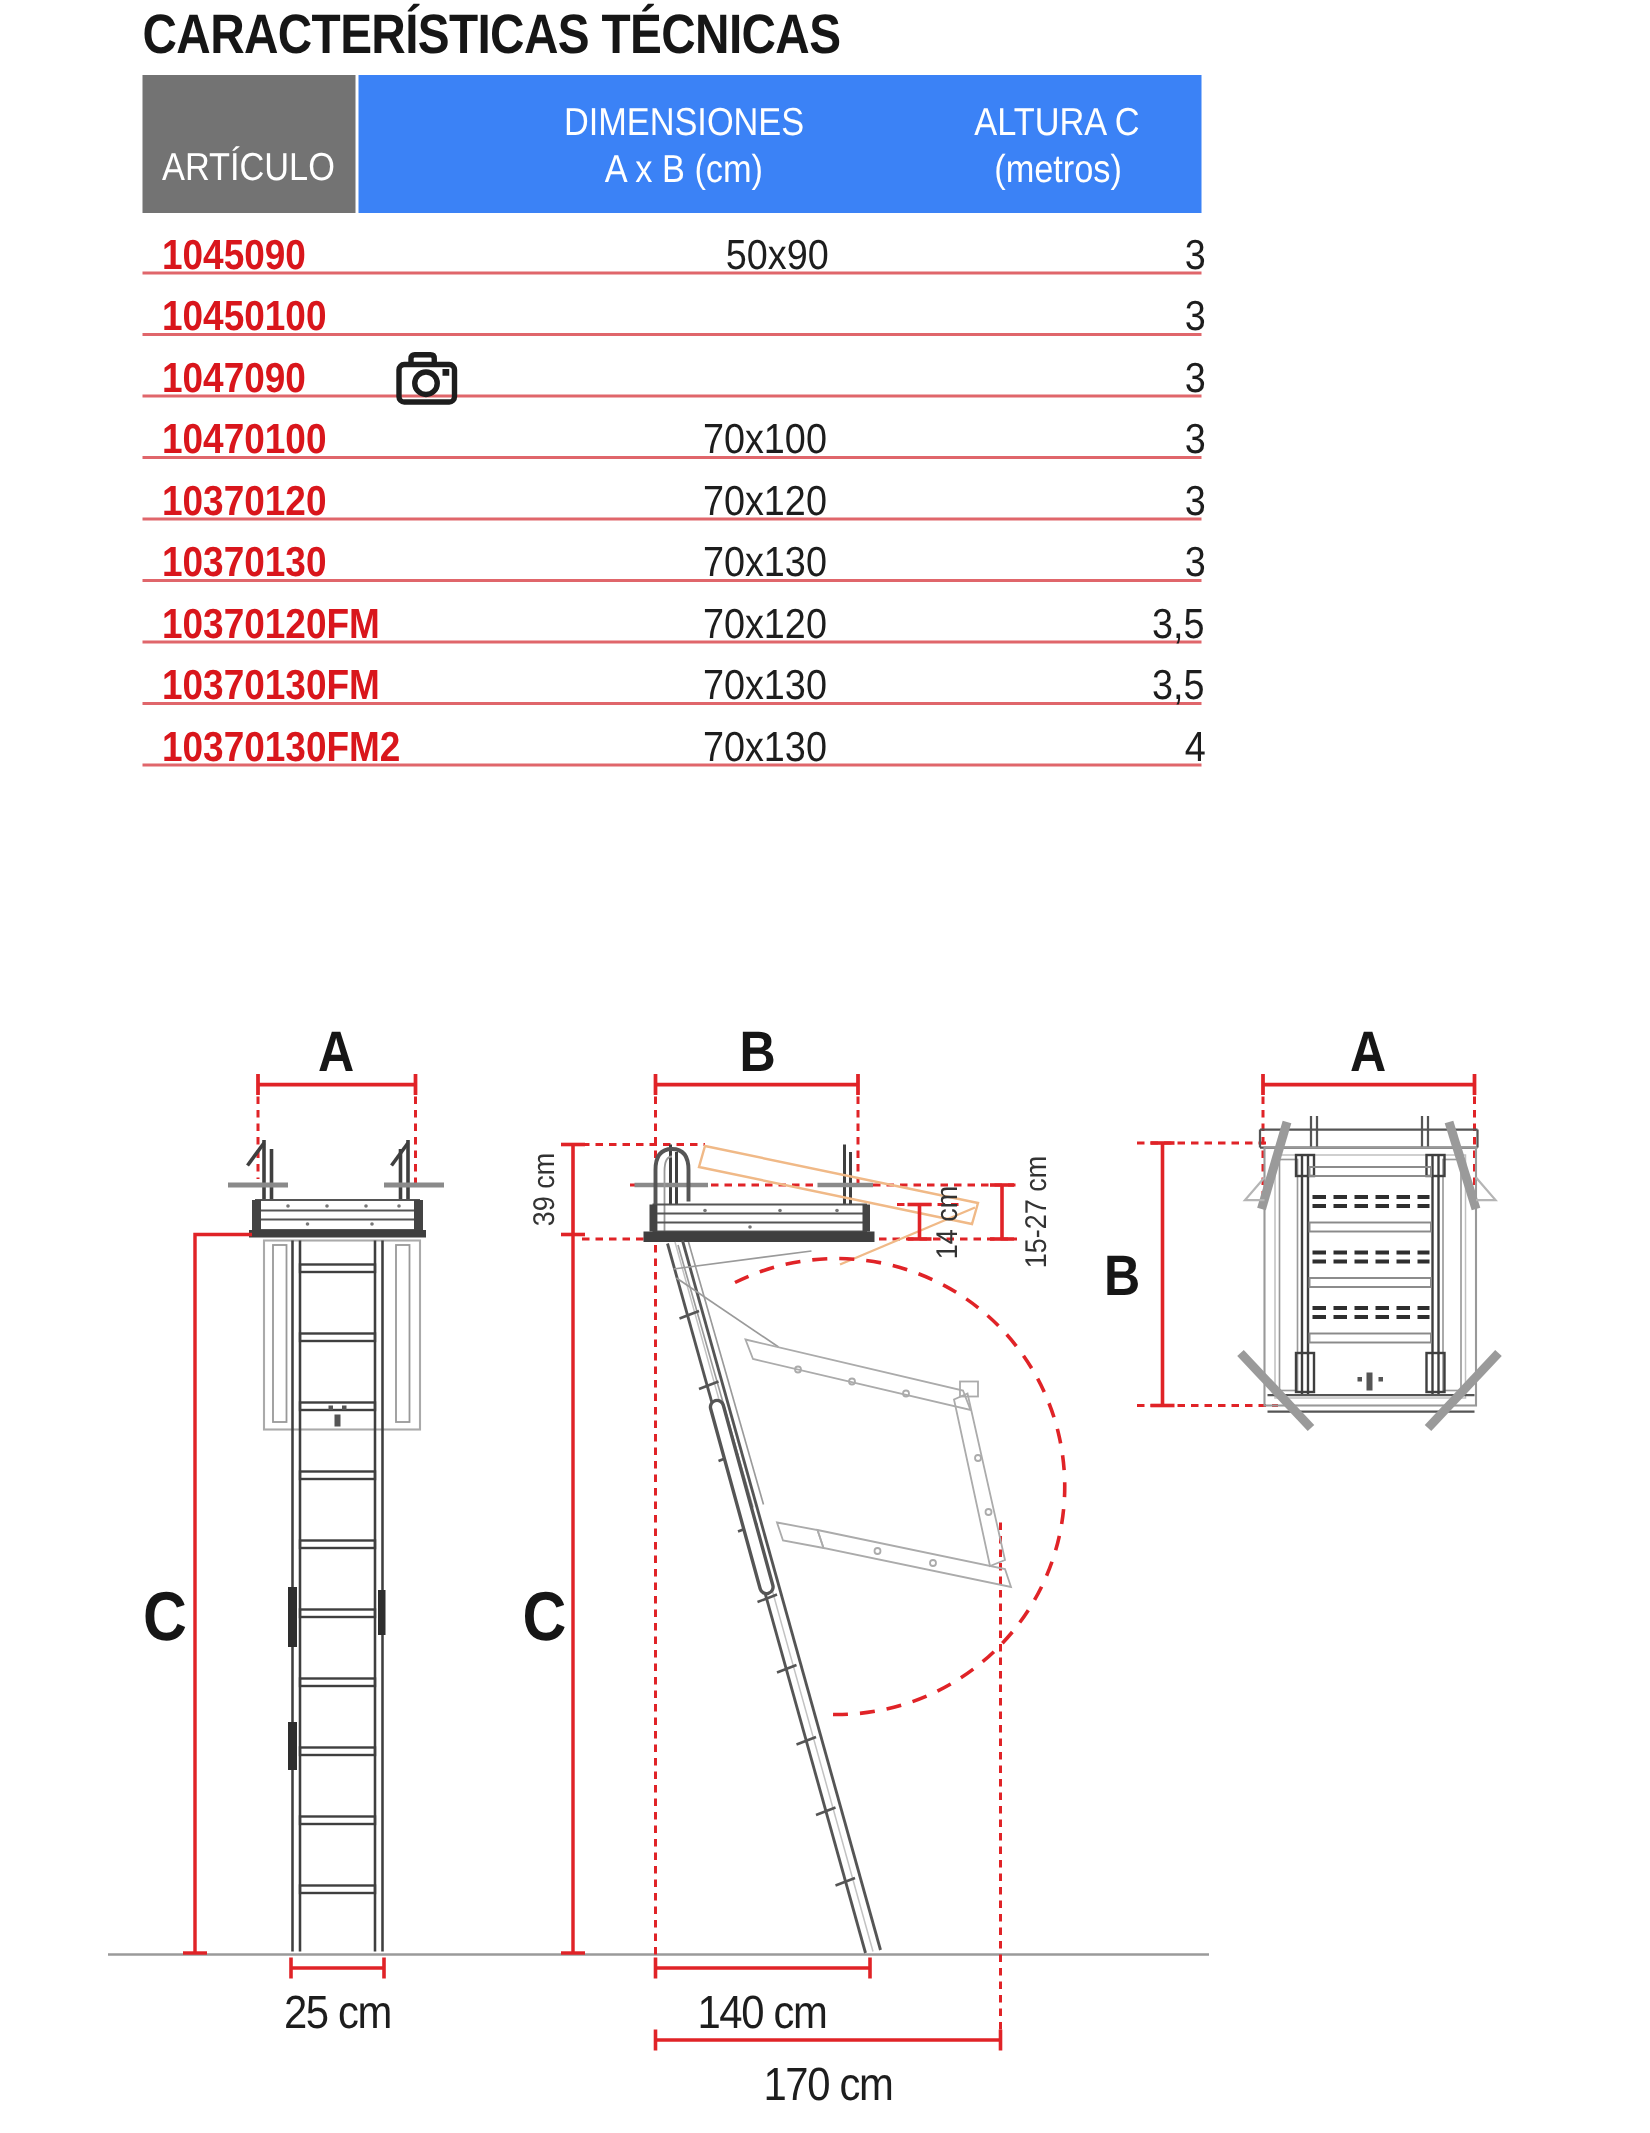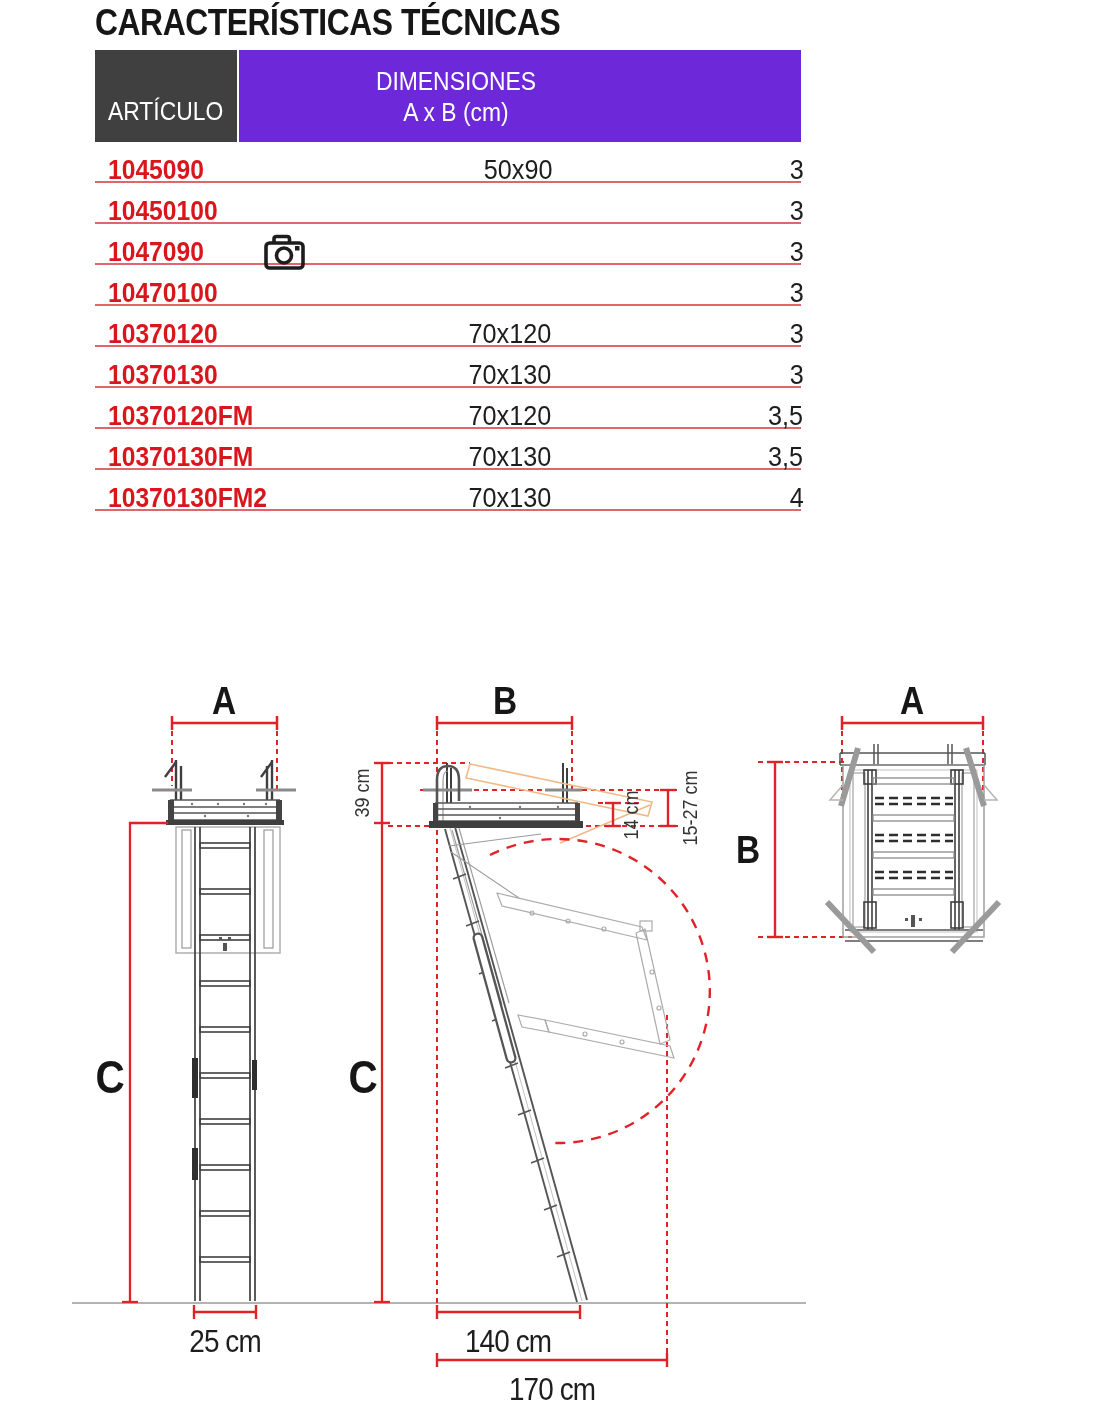--- a/index.html
+++ b/index.html
@@ -8,22 +8,22 @@
     font-family:"Liberation Sans","DejaVu Sans",sans-serif;
   }
   
   .page-title{
     position:absolute;left:95px;top:2px;font-size:37px;font-weight:bold;color:#161616;
     transform:scaleX(0.86);transform-origin:left top;letter-spacing:-0.5px;white-space:nowrap;
   }
   
   .spec-table{position:absolute;left:95px;top:50px;width:706px;}
   .thead{position:relative;width:706px;height:92px;}
-  .th-art{position:absolute;left:0;top:0;width:142px;height:92px;background:#404040;}
-  .th-rest{position:absolute;left:144px;top:0;width:562px;height:92px;background:#6d28d9;}
+  .th-art{position:absolute;left:0;top:0;width:142px;height:92px;background:#737373;}
+  .th-rest{position:absolute;left:144px;top:0;width:562px;height:92px;background:#3b82f6;}
   .th-art .lbl{
     position:absolute;left:13px;bottom:15px;color:#fff;font-size:26px;white-space:nowrap;
     transform:scaleX(0.88);transform-origin:left bottom;
   }
   .th-col{position:absolute;top:16px;width:240px;text-align:center;color:#fff;font-size:26px;line-height:31px;}
   .th-col .cond{display:inline-block;transform:scaleX(0.88);transform-origin:center;white-space:nowrap;}
   .th-dim{left:97px;}   
   .th-alt{left:346px;}  
   .tbody{position:relative;width:706px;}
   .trow{position:relative;width:706px;height:41px;border-bottom:2px solid #e0666b;box-sizing:border-box;}
@@ -376,20 +376,24 @@
   <div class="spec-table">
     <div class="thead">
       <div class="th-art">
         <span class="lbl">ARTÍCULO</span>
       </div>
       <div class="th-rest">
         <div class="th-col th-dim">
           <span class="cond">DIMENSIONES</span><br>
           <span class="cond">A x B (cm)</span>
         </div>
+        <div class="th-col th-alt">
+          <span class="cond">ALTURA C</span><br>
+          <span class="cond">(metros)</span>
+        </div>
       </div>
     </div>
     <div class="tbody">
 
       <div class="trow">
         <span class="td-art">1045090</span>
         <span class="td-center td-dim"><span class="cond">50x90</span></span>
         <span class="td-center td-alt"><span class="cond">3</span></span>
       </div>
 
@@ -404,20 +408,21 @@
           <path d="M 11 11 L 11 7 Q 11 4.5 13.5 4.5 L 24 4.5 Q 26.5 4.5 26.5 7 L 26.5 11" stroke="#1d1d1d" stroke-width="3.6" fill="none"></path>
           <rect x="3" y="11" width="37" height="25" rx="3.5" stroke="#1d1d1d" stroke-width="3.6" fill="none"></rect>
           <circle cx="21" cy="23.5" r="7.5" stroke="#1d1d1d" stroke-width="3.6" fill="none"></circle>
           <rect x="32" y="14" width="4.5" height="4.5" fill="#1d1d1d"></rect>
         </svg>
         <span class="td-center td-alt"><span class="cond">3</span></span>
       </div>
 
       <div class="trow">
         <span class="td-art">10470100</span>
+        <span class="td-center td-dim"><span class="cond">70x100</span></span>
         <span class="td-center td-alt"><span class="cond">3</span></span>
       </div>
 
       <div class="trow">
         <span class="td-art">10370120</span>
         <span class="td-center td-dim"><span class="cond">70x120</span></span>
         <span class="td-center td-alt"><span class="cond">3</span></span>
       </div>
 
       <div class="trow">

